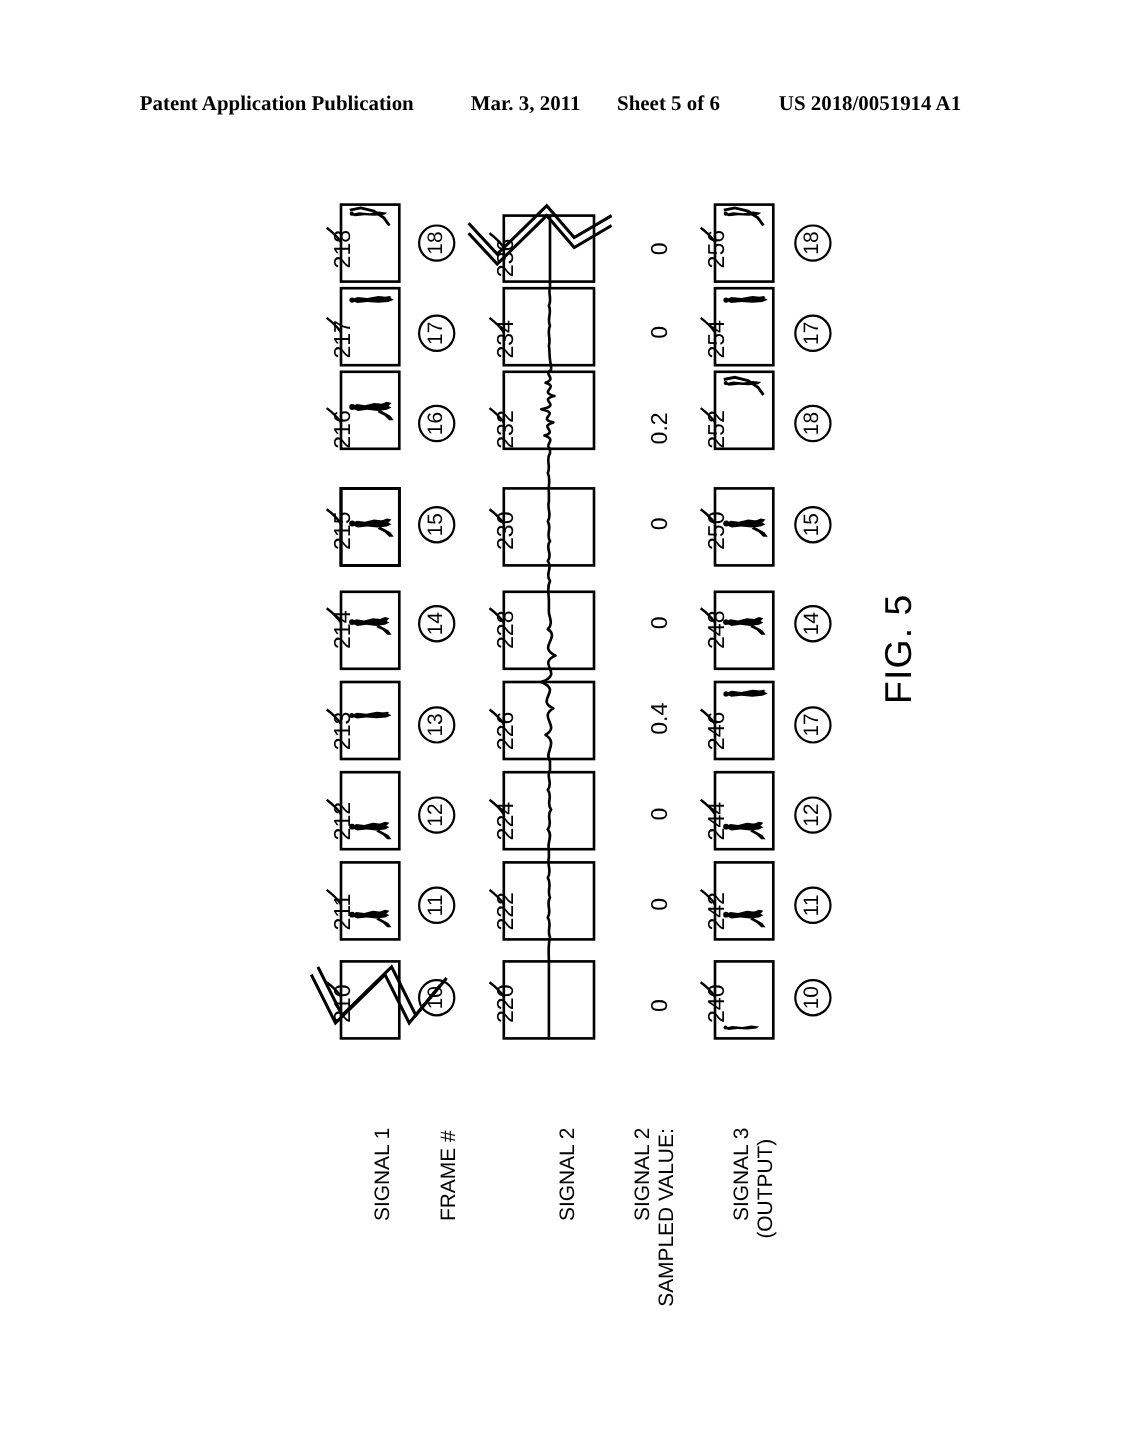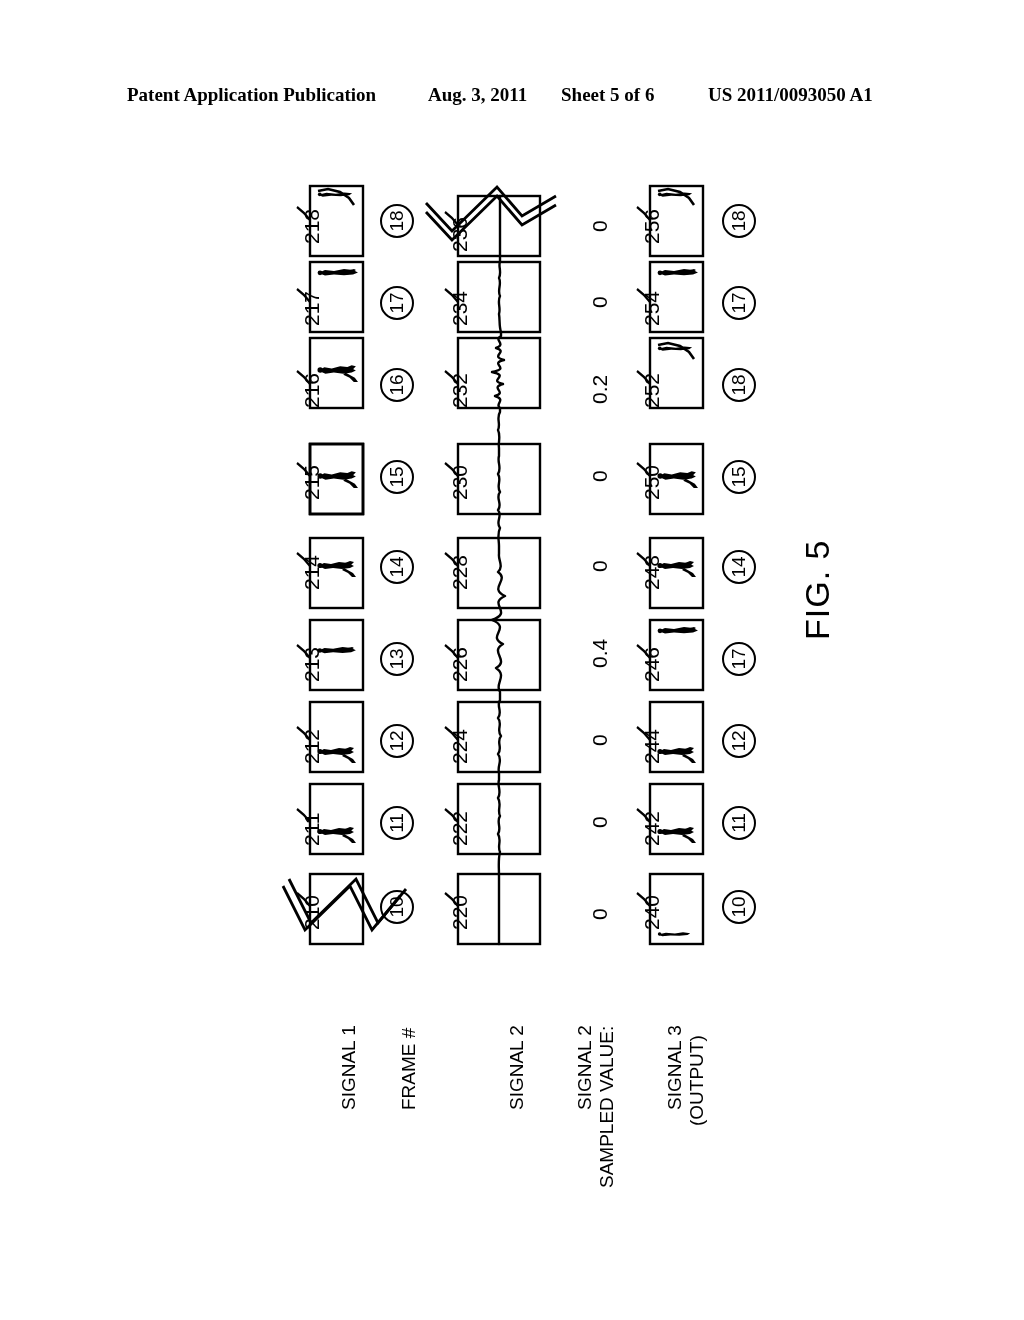--- a/index.html
+++ b/index.html
@@ -52,23 +52,23 @@
     position:absolute;left:50%;top:50%;
     transform:translate(-50%,-50%) rotate(-90deg);
     font-size:19px;font-family:"Liberation Sans", sans-serif;
   }
 </style>
 </head>
 <body>
 
 <div id="page-header">
   <span class="h-pub">Patent Application Publication</span>
-  <span class="h-date">Aug. 3, 2011</span>
+  <span class="h-date">Mar. 3, 2011</span>
   <span class="h-sheet">Sheet 5 of 6</span>
-  <span class="h-num">US 2011/0093050 A1</span>
+  <span class="h-num">US 2018/0051914 A1</span>
 </div>
 
 <div id="figure">
 
   <svg id="fig-svg" width="1024" height="1320" viewBox="0 0 1024 1320">
     <defs>
 
       <g id="person">
         <path d="M2,10 l6,-3 l7,1 l8,-2 l9,1 l6,3 l-4,2 l-8,1 l-9,-1 l-8,1 Z" fill="#000"></path>
         <path d="M24,9 l10,-4 l4,1 l-3,3 Z" fill="#000"></path>

